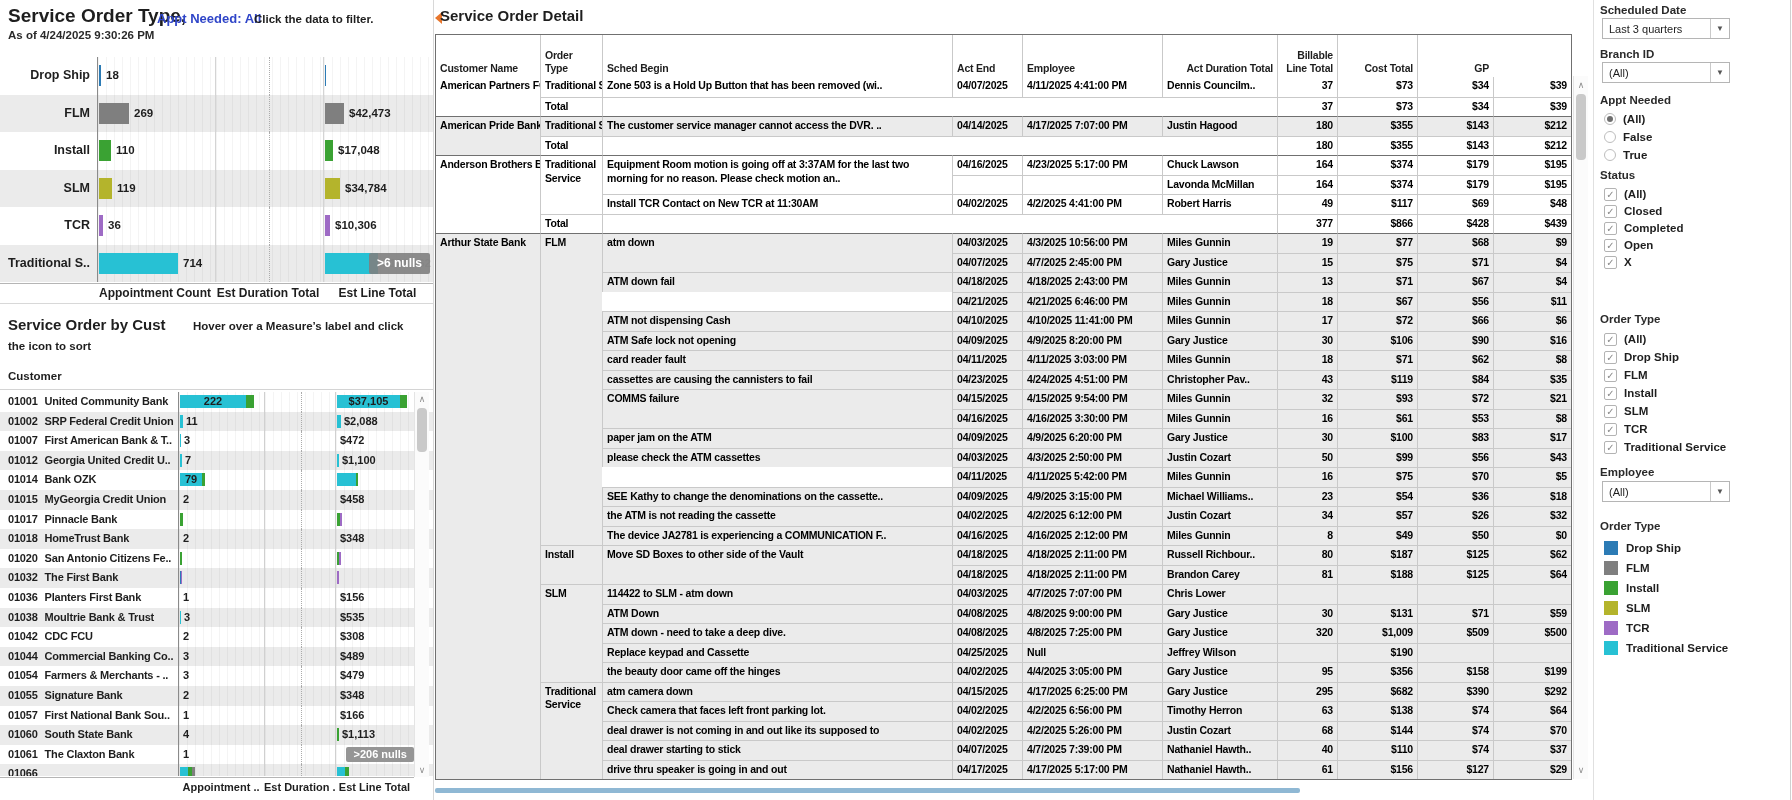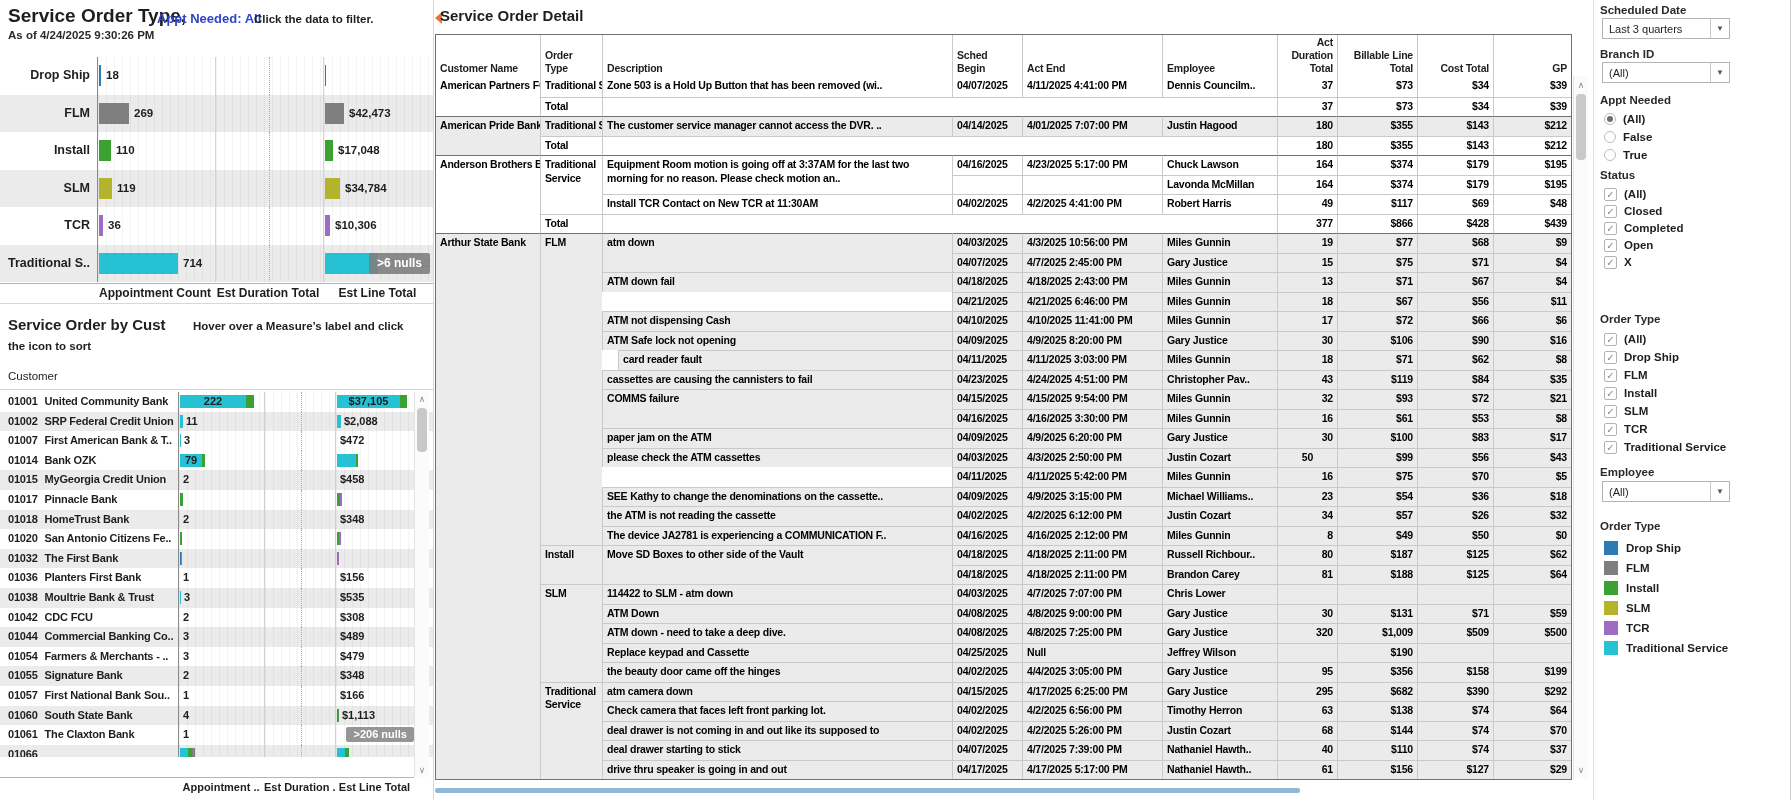--- a/index.html
+++ b/index.html
@@ -28,21 +28,21 @@
   #tc-axis{position:absolute;left:0;top:283px;width:433px;height:20px;border-top:1px solid #b5b5b5}
   .ax{position:absolute;top:2px;text-align:center;font-weight:700;font-size:12px;white-space:nowrap;overflow:hidden}
   .ax1{left:97px;width:116px}.ax2{left:215px;width:106px}.ax3{left:323px;width:109px}
   #left-divider{position:absolute;left:433px;top:0;width:1px;height:800px;background:#d8d8d8}
   #alert-tri{position:absolute;left:435px;top:12px;width:0;height:0;border-top:6px solid transparent;border-bottom:6px solid transparent;border-right:7px solid #e8762c}
   
   #cust-panel{position:absolute;left:0;top:304px;width:433px;height:496px;background:#fff}
   .cu-title{position:absolute;left:8px;top:12px;font-size:15px;font-weight:700;white-space:nowrap}
   .cu-hint1{position:absolute;left:193px;top:16px;font-size:11.5px;font-weight:700;white-space:nowrap}
   .cu-hint2{position:absolute;left:8px;top:36px;font-size:11.5px;font-weight:700;white-space:nowrap}
-  .cu-colhdr{position:absolute;left:8px;top:66px;font-size:11.5px;font-weight:400}
+  .cu-colhdr{position:absolute;left:8px;top:66px;font-size:11.5px;font-weight:700}
   #cu-hline{position:absolute;left:0;top:85px;width:433px;height:1px;background:#d4d4d4}
   #cu-rows{position:absolute;left:0;top:88px;width:433px}
   .cu-row{position:relative;height:19.6px}
   .cu-row.partial{height:12px;overflow:hidden}
   .cu-name{position:absolute;left:8px;top:0;width:168px;line-height:19.6px;font-weight:600;font-size:11px;white-space:nowrap;overflow:hidden;letter-spacing:-0.2px}
   .cu-name .cid{margin-right:7px}
   .cu-col{position:absolute;top:0;bottom:0;background-image:repeating-linear-gradient(90deg,rgba(0,0,0,0.045) 0 1px,transparent 1px 8px)}
   .cc1{left:178px;width:86px;border-left:1px solid #8a8a8a}
   .cc2{left:264px;width:71px;border-left:1px solid #d0d0d0}
   .cc3{left:335px;width:79px;border-left:1px solid #d0d0d0}
@@ -244,20 +244,34 @@
           <div class="cbar" style="left: 1px; width: 1px; background: rgb(39, 193, 212);"></div>
           <div class="blab2" style="left: 5px;">3</div>
         </div>
         <div class="cu-col cc2">
           <div class="dotline"></div>
         </div>
         <div class="cu-col cc3">
           <div class="blab2" style="left: 4px;">$472</div>
         </div>
       </div>
+      <div class="cu-row band">
+        <div class="cu-name"><span class="cid">01012</span><span>Georgia United Credit U..</span></div>
+        <div class="cu-col cc1">
+          <div class="cbar" style="left: 1px; width: 2px; background: rgb(39, 193, 212);"></div>
+          <div class="blab2" style="left: 6px;">7</div>
+        </div>
+        <div class="cu-col cc2">
+          <div class="dotline"></div>
+        </div>
+        <div class="cu-col cc3">
+          <div class="cbar" style="left: 1px; width: 2px; background: rgb(39, 193, 212);"></div>
+          <div class="blab2" style="left: 6px;">$1,100</div>
+        </div>
+      </div>
       <div class="cu-row">
         <div class="cu-name"><span class="cid">01014</span><span>Bank OZK</span></div>
         <div class="cu-col cc1">
           <div class="cbar" style="left: 1px; width: 22px; background: rgb(39, 193, 212);"></div>
           <div class="cbar" style="left: 23px; width: 3px; background: rgb(58, 162, 51);"></div>
           <div class="blab2 in" style="left: 1px; width: 22px;">79</div>
         </div>
         <div class="cu-col cc2">
           <div class="dotline"></div>
         </div>
@@ -464,21 +478,20 @@
     <div class="sarr" style="top:0;">∧</div>
     <div class="sthumb" style="top:16px;height:44px;"></div>
     <div class="sarr" style="bottom:0;top:auto;">∨</div>
   </div>
 </div>
 
 <div id="detail-title">Service Order Detail</div>
 <div id="dt-header">
   <div class="hc first">Customer Name</div>
   <div class="hc">Order Type</div>
-  <div class="hc">Description</div>
   <div class="hc">Sched Begin</div>
   <div class="hc">Act End</div>
   <div class="hc">Employee</div>
   <div class="hc num">Act Duration Total</div>
   <div class="hc num">Billable Line Total</div>
   <div class="hc num">Cost Total</div>
   <div class="hc num">GP</div>
 </div>
 <div id="dt-body">
     <div class="dc cell-customer nt fc" style="grid-area: 1 / 1 / span 2;">American Partners FCU</div>
@@ -494,21 +507,21 @@
     <div class="dc cell-total-label" style="grid-area: 2 / 2;">Total</div>
     <div class="dc cell-total-span" style="grid-area: 2 / 3 / auto / span 4;"></div>
     <div class="dc num cell-value" style="grid-area: 2 / 7;">37</div>
     <div class="dc num cell-value" style="grid-area: 2 / 8;">$73</div>
     <div class="dc num cell-value" style="grid-area: 2 / 9;">$34</div>
     <div class="dc num cell-value" style="grid-area: 2 / 10;">$39</div>
     <div class="dc cell-customer g bt fc" style="grid-area: 3 / 1 / span 2;">American Pride Bank</div>
     <div class="dc cell-order-type g bt" style="grid-area: 3 / 2;">Traditional S..</div>
     <div class="dc cell-description g bt" style="grid-area: 3 / 3;">The customer service manager cannot access the DVR. ..</div>
     <div class="dc cell-sched-begin g bt" style="grid-area: 3 / 4;">04/14/2025</div>
-    <div class="dc cell-act-end g bt" style="grid-area: 3 / 5;">4/01/2025 7:07:00 PM</div>
+    <div class="dc cell-act-end g bt" style="grid-area: 3 / 5;">4/17/2025 7:07:00 PM</div>
     <div class="dc cell-employee g bt" style="grid-area: 3 / 6;">Justin Hagood</div>
     <div class="dc num cell-value g bt" style="grid-area: 3 / 7;">180</div>
     <div class="dc num cell-value g bt" style="grid-area: 3 / 8;">$355</div>
     <div class="dc num cell-value g bt" style="grid-area: 3 / 9;">$143</div>
     <div class="dc num cell-value g bt" style="grid-area: 3 / 10;">$212</div>
     <div class="dc cell-total-label" style="grid-area: 4 / 2;">Total</div>
     <div class="dc cell-total-span" style="grid-area: 4 / 3 / auto / span 4;"></div>
     <div class="dc num cell-value" style="grid-area: 4 / 7;">180</div>
     <div class="dc num cell-value" style="grid-area: 4 / 8;">$355</div>
     <div class="dc num cell-value" style="grid-area: 4 / 9;">$143</div>
@@ -585,21 +598,21 @@
     <div class="dc num cell-value g" style="grid-area: 13 / 9;">$66</div>
     <div class="dc num cell-value g" style="grid-area: 13 / 10;">$6</div>
     <div class="dc cell-description g" style="grid-area: 14 / 3;">ATM Safe lock not opening</div>
     <div class="dc cell-sched-begin g" style="grid-area: 14 / 4;">04/09/2025</div>
     <div class="dc cell-act-end g" style="grid-area: 14 / 5;">4/9/2025 8:20:00 PM</div>
     <div class="dc cell-employee g" style="grid-area: 14 / 6;">Gary Justice</div>
     <div class="dc num cell-value g" style="grid-area: 14 / 7;">30</div>
     <div class="dc num cell-value g" style="grid-area: 14 / 8;">$106</div>
     <div class="dc num cell-value g" style="grid-area: 14 / 9;">$90</div>
     <div class="dc num cell-value g" style="grid-area: 14 / 10;">$16</div>
-    <div class="dc cell-description g" style="grid-area: 15 / 3; margin-left: 16px;">card reader fault</div>
+    <div class="dc cell-description g" style="grid-area: 15 / 3;">card reader fault</div>
     <div class="dc cell-sched-begin g" style="grid-area: 15 / 4;">04/11/2025</div>
     <div class="dc cell-act-end g" style="grid-area: 15 / 5;">4/11/2025 3:03:00 PM</div>
     <div class="dc cell-employee g" style="grid-area: 15 / 6;">Miles Gunnin</div>
     <div class="dc num cell-value g" style="grid-area: 15 / 7;">18</div>
     <div class="dc num cell-value g" style="grid-area: 15 / 8;">$71</div>
     <div class="dc num cell-value g" style="grid-area: 15 / 9;">$62</div>
     <div class="dc num cell-value g" style="grid-area: 15 / 10;">$8</div>
     <div class="dc cell-description g" style="grid-area: 16 / 3;">cassettes are causing the cannisters to fail</div>
     <div class="dc cell-sched-begin g" style="grid-area: 16 / 4;">04/23/2025</div>
     <div class="dc cell-act-end g" style="grid-area: 16 / 5;">4/24/2025 4:51:00 PM</div>
@@ -628,21 +641,21 @@
     <div class="dc cell-act-end g" style="grid-area: 19 / 5;">4/9/2025 6:20:00 PM</div>
     <div class="dc cell-employee g" style="grid-area: 19 / 6;">Gary Justice</div>
     <div class="dc num cell-value g" style="grid-area: 19 / 7;">30</div>
     <div class="dc num cell-value g" style="grid-area: 19 / 8;">$100</div>
     <div class="dc num cell-value g" style="grid-area: 19 / 9;">$83</div>
     <div class="dc num cell-value g" style="grid-area: 19 / 10;">$17</div>
     <div class="dc cell-description g" style="grid-area: 20 / 3;">please check the ATM cassettes</div>
     <div class="dc cell-sched-begin g" style="grid-area: 20 / 4;">04/03/2025</div>
     <div class="dc cell-act-end g" style="grid-area: 20 / 5;">4/3/2025 2:50:00 PM</div>
     <div class="dc cell-employee g" style="grid-area: 20 / 6;">Justin Cozart</div>
-    <div class="dc num cell-value g" style="grid-area: 20 / 7; text-align: center;">50</div>
+    <div class="dc num cell-value g" style="grid-area: 20 / 7;">50</div>
     <div class="dc num cell-value g" style="grid-area: 20 / 8;">$99</div>
     <div class="dc num cell-value g" style="grid-area: 20 / 9;">$56</div>
     <div class="dc num cell-value g" style="grid-area: 20 / 10;">$43</div>
     <div class="dc cell-sched-begin g" style="grid-area: 21 / 4;">04/11/2025</div>
     <div class="dc cell-act-end g" style="grid-area: 21 / 5;">4/11/2025 5:42:00 PM</div>
     <div class="dc cell-employee g" style="grid-area: 21 / 6;">Miles Gunnin</div>
     <div class="dc num cell-value g" style="grid-area: 21 / 7;">16</div>
     <div class="dc num cell-value g" style="grid-area: 21 / 8;">$75</div>
     <div class="dc num cell-value g" style="grid-area: 21 / 9;">$70</div>
     <div class="dc num cell-value g" style="grid-area: 21 / 10;">$5</div>

